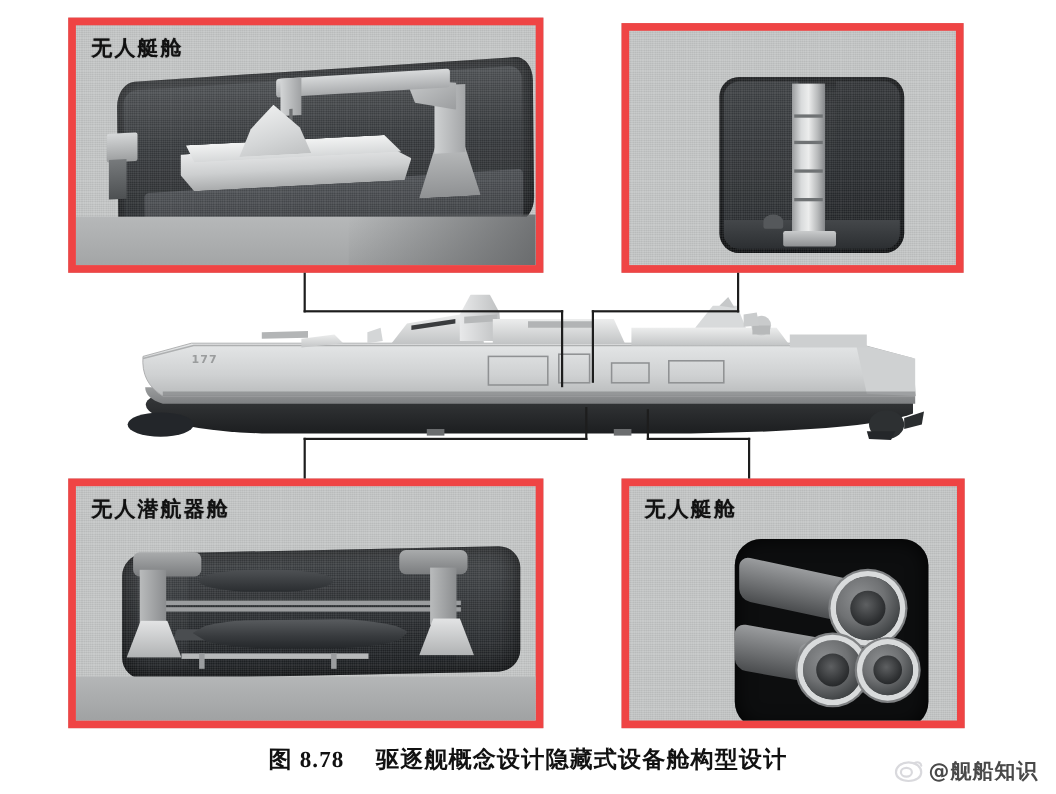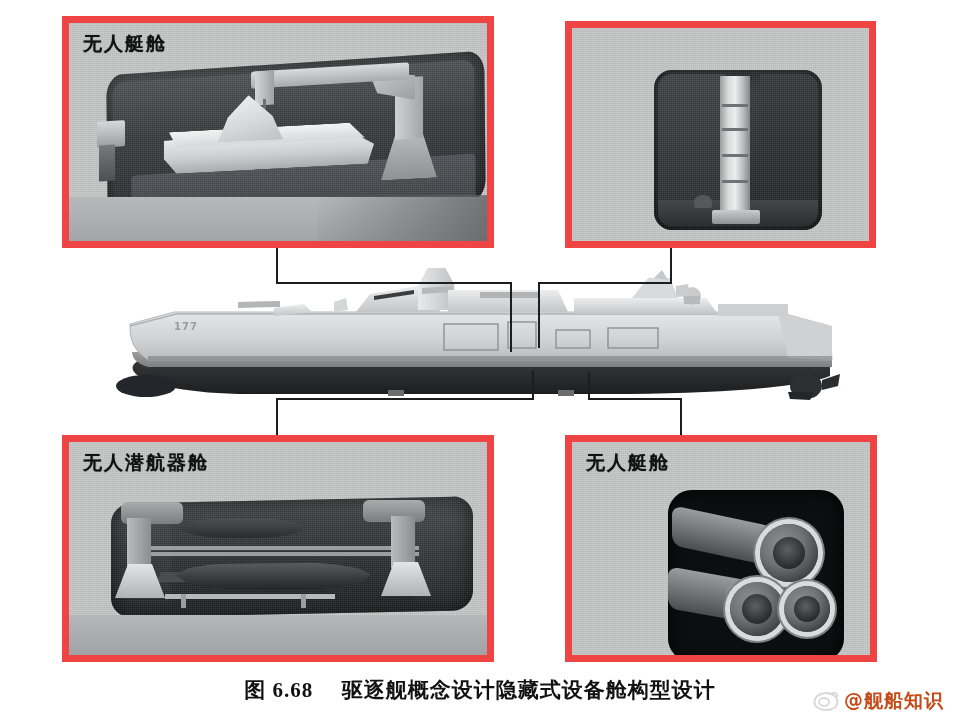--- a/index.html
+++ b/index.html
@@ -52,21 +52,21 @@
     font-size:21px;
     letter-spacing:1px;
     color:#111;
   }
   #caption .fignum{font-family:"Liberation Serif","DejaVu Serif",serif;}
 
   
   #watermark{
     position:absolute;right:16px;top:688px;
     display:flex;align-items:center;gap:5px;
-    color:#c2410c;
+    color:#404040;
     font-family:"DejaVu Sans","Liberation Sans",sans-serif;
     font-size:19px;font-weight:bold;
     letter-spacing:1px;
     opacity:.95;
     user-select:none;
   }
   #watermark svg{display:block;}
 
   
   .bay{
@@ -488,21 +488,21 @@
       <div class="tube" style="left:116px;top:96px;width:46px;height:46px;">
         <div class="bore"></div>
       </div>
     </div>
 
     <div class="panel-noise"></div>
     <div class="panel-label">无人艇舱</div>
   </div>
 
   <div id="caption">
-    <span class="fignum">图 6.68</span>
+    <span class="fignum">图 8.78</span>
     <span style="display:inline-block;width:12px;"></span>
     <span>驱逐舰概念设计隐藏式设备舱构型设计</span>
   </div>
 
   <div id="watermark">
     <span>
       <svg width="26" height="22" viewBox="0 0 26 22">
         <path d="M13 3 C6 3 1.5 7.5 1.5 12 C1.5 16.5 6 20 13 20 C20 20 24.5 16.5 24.5 12 C24.5 7.5 20 3 13 3 Z" fill="none" stroke="#d8d8dc" stroke-width="2"></path>
         <ellipse cx="11" cy="12" rx="5" ry="4" fill="none" stroke="#d8d8dc" stroke-width="2"></ellipse>
         <path d="M18 4 C21 2 24 3 24.5 6" fill="none" stroke="#d8d8dc" stroke-width="2" stroke-linecap="round"></path>

